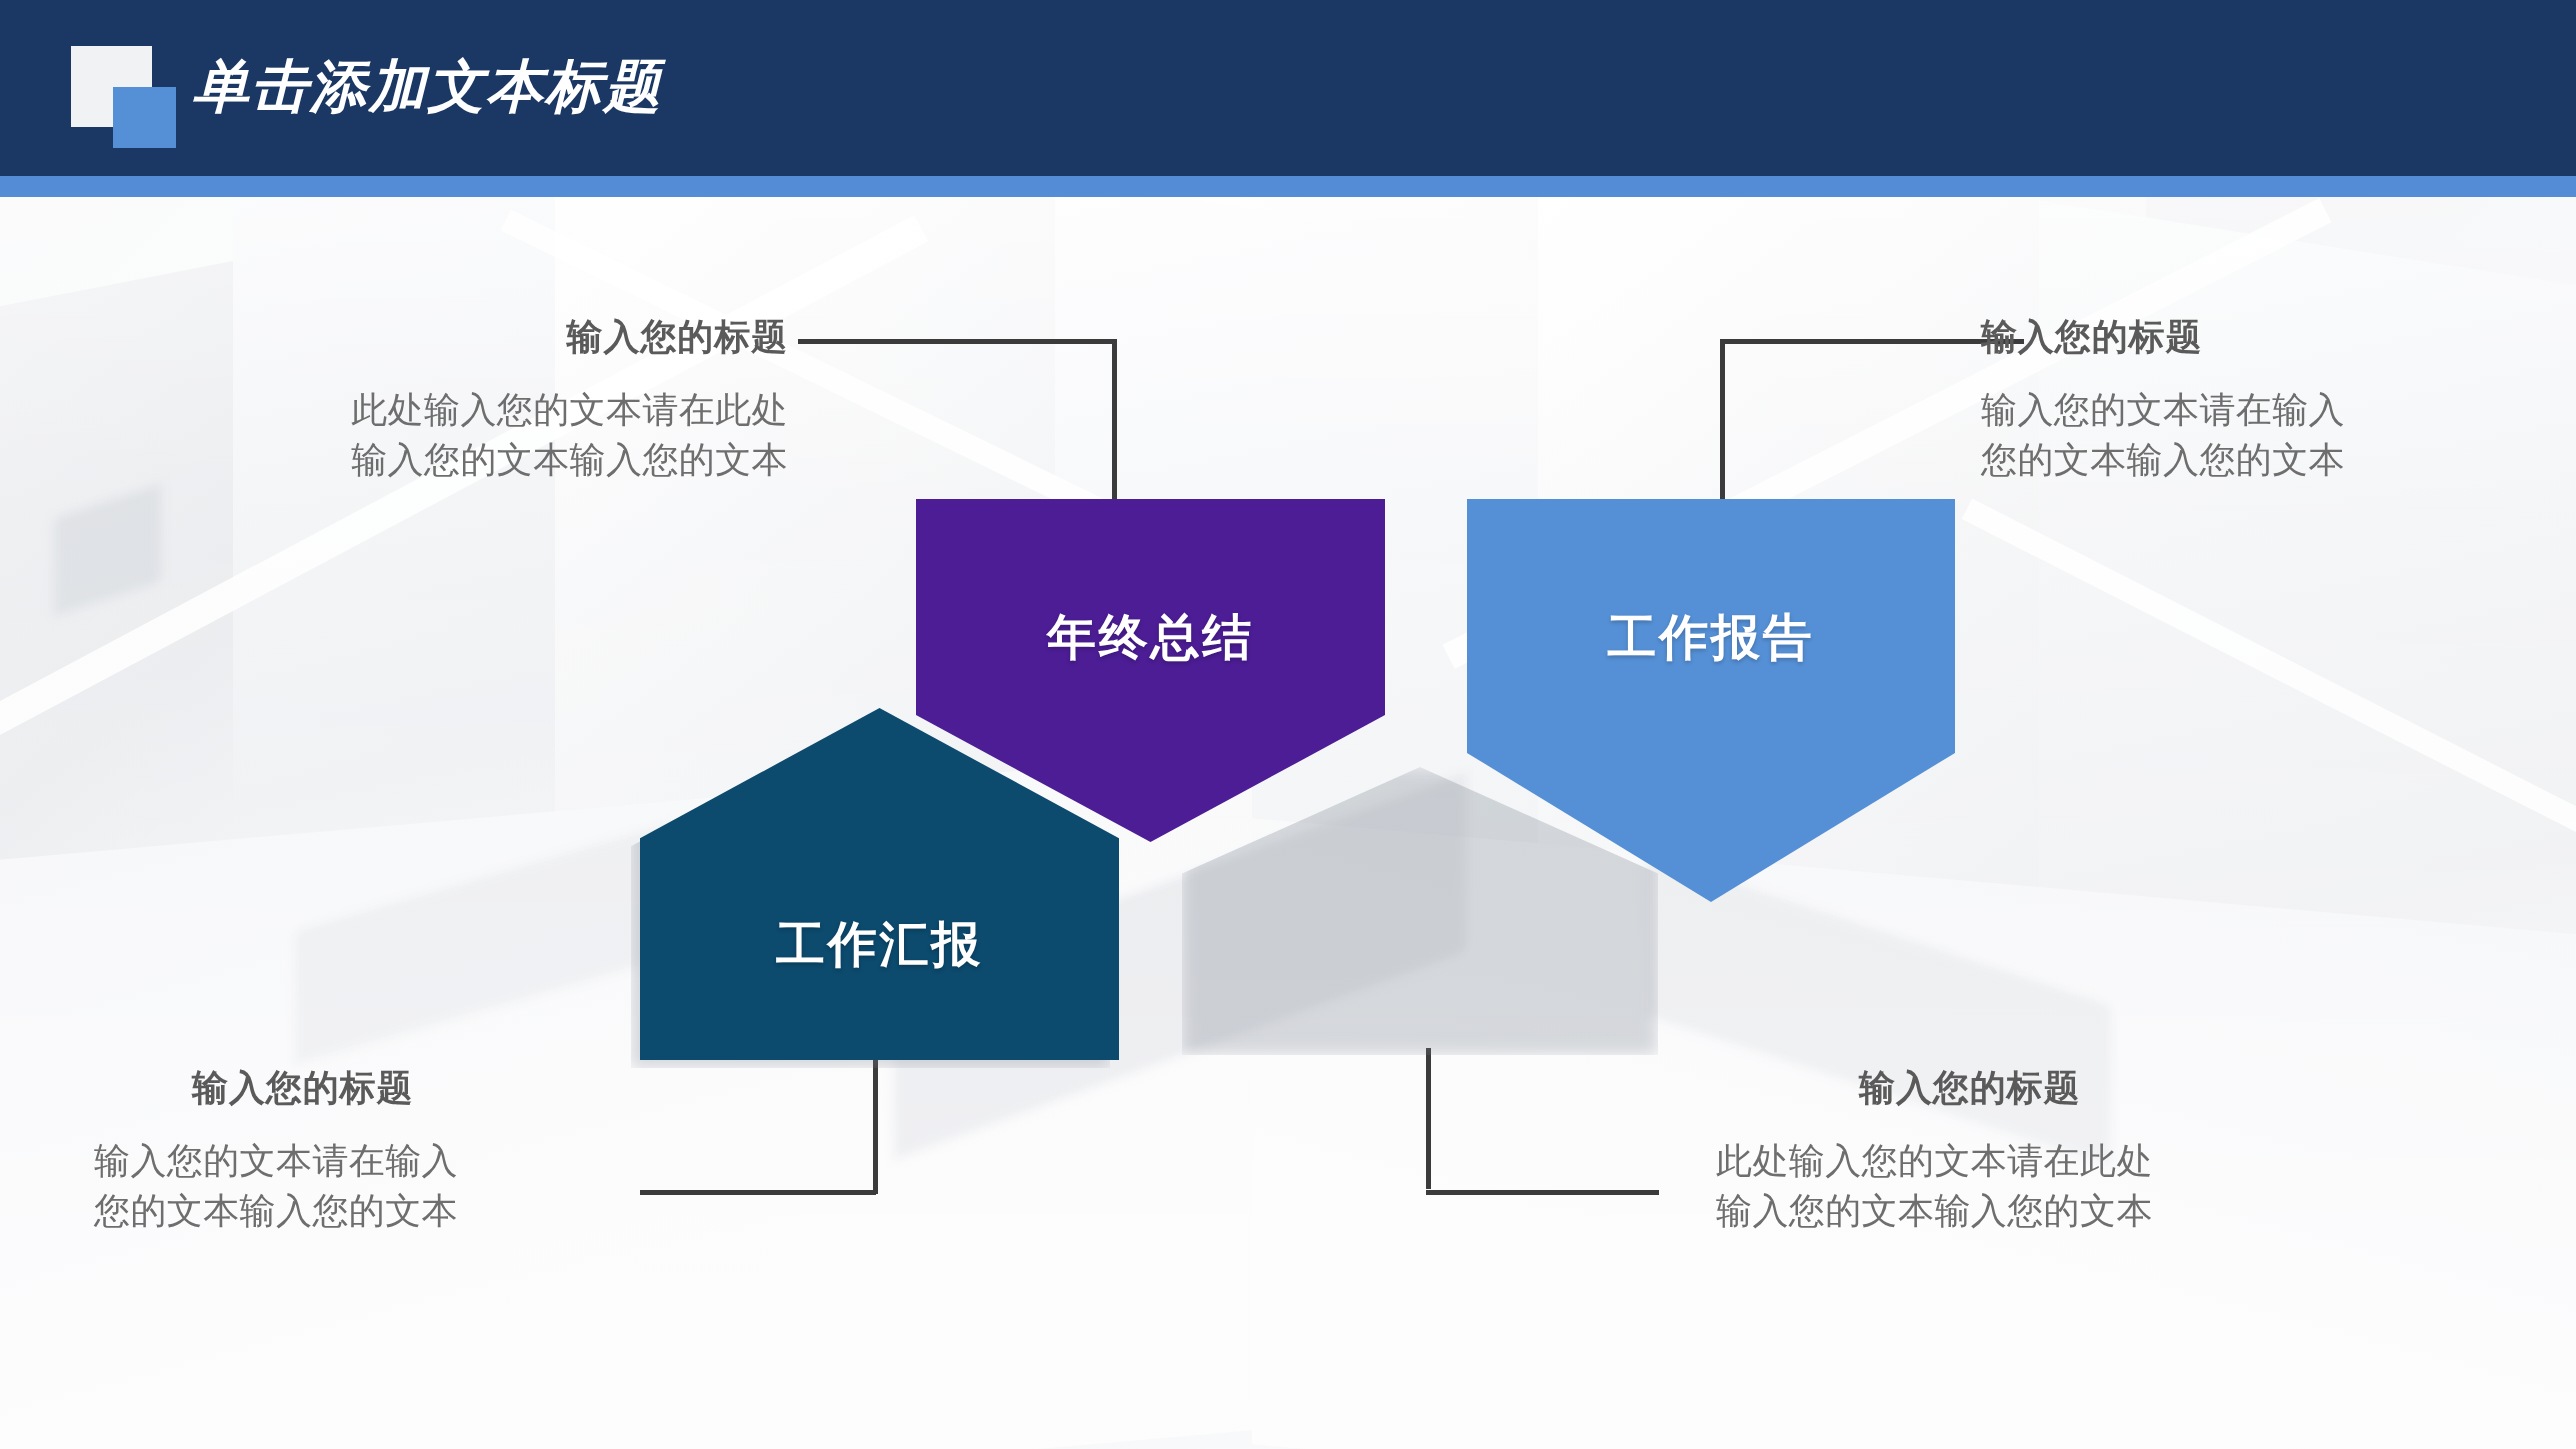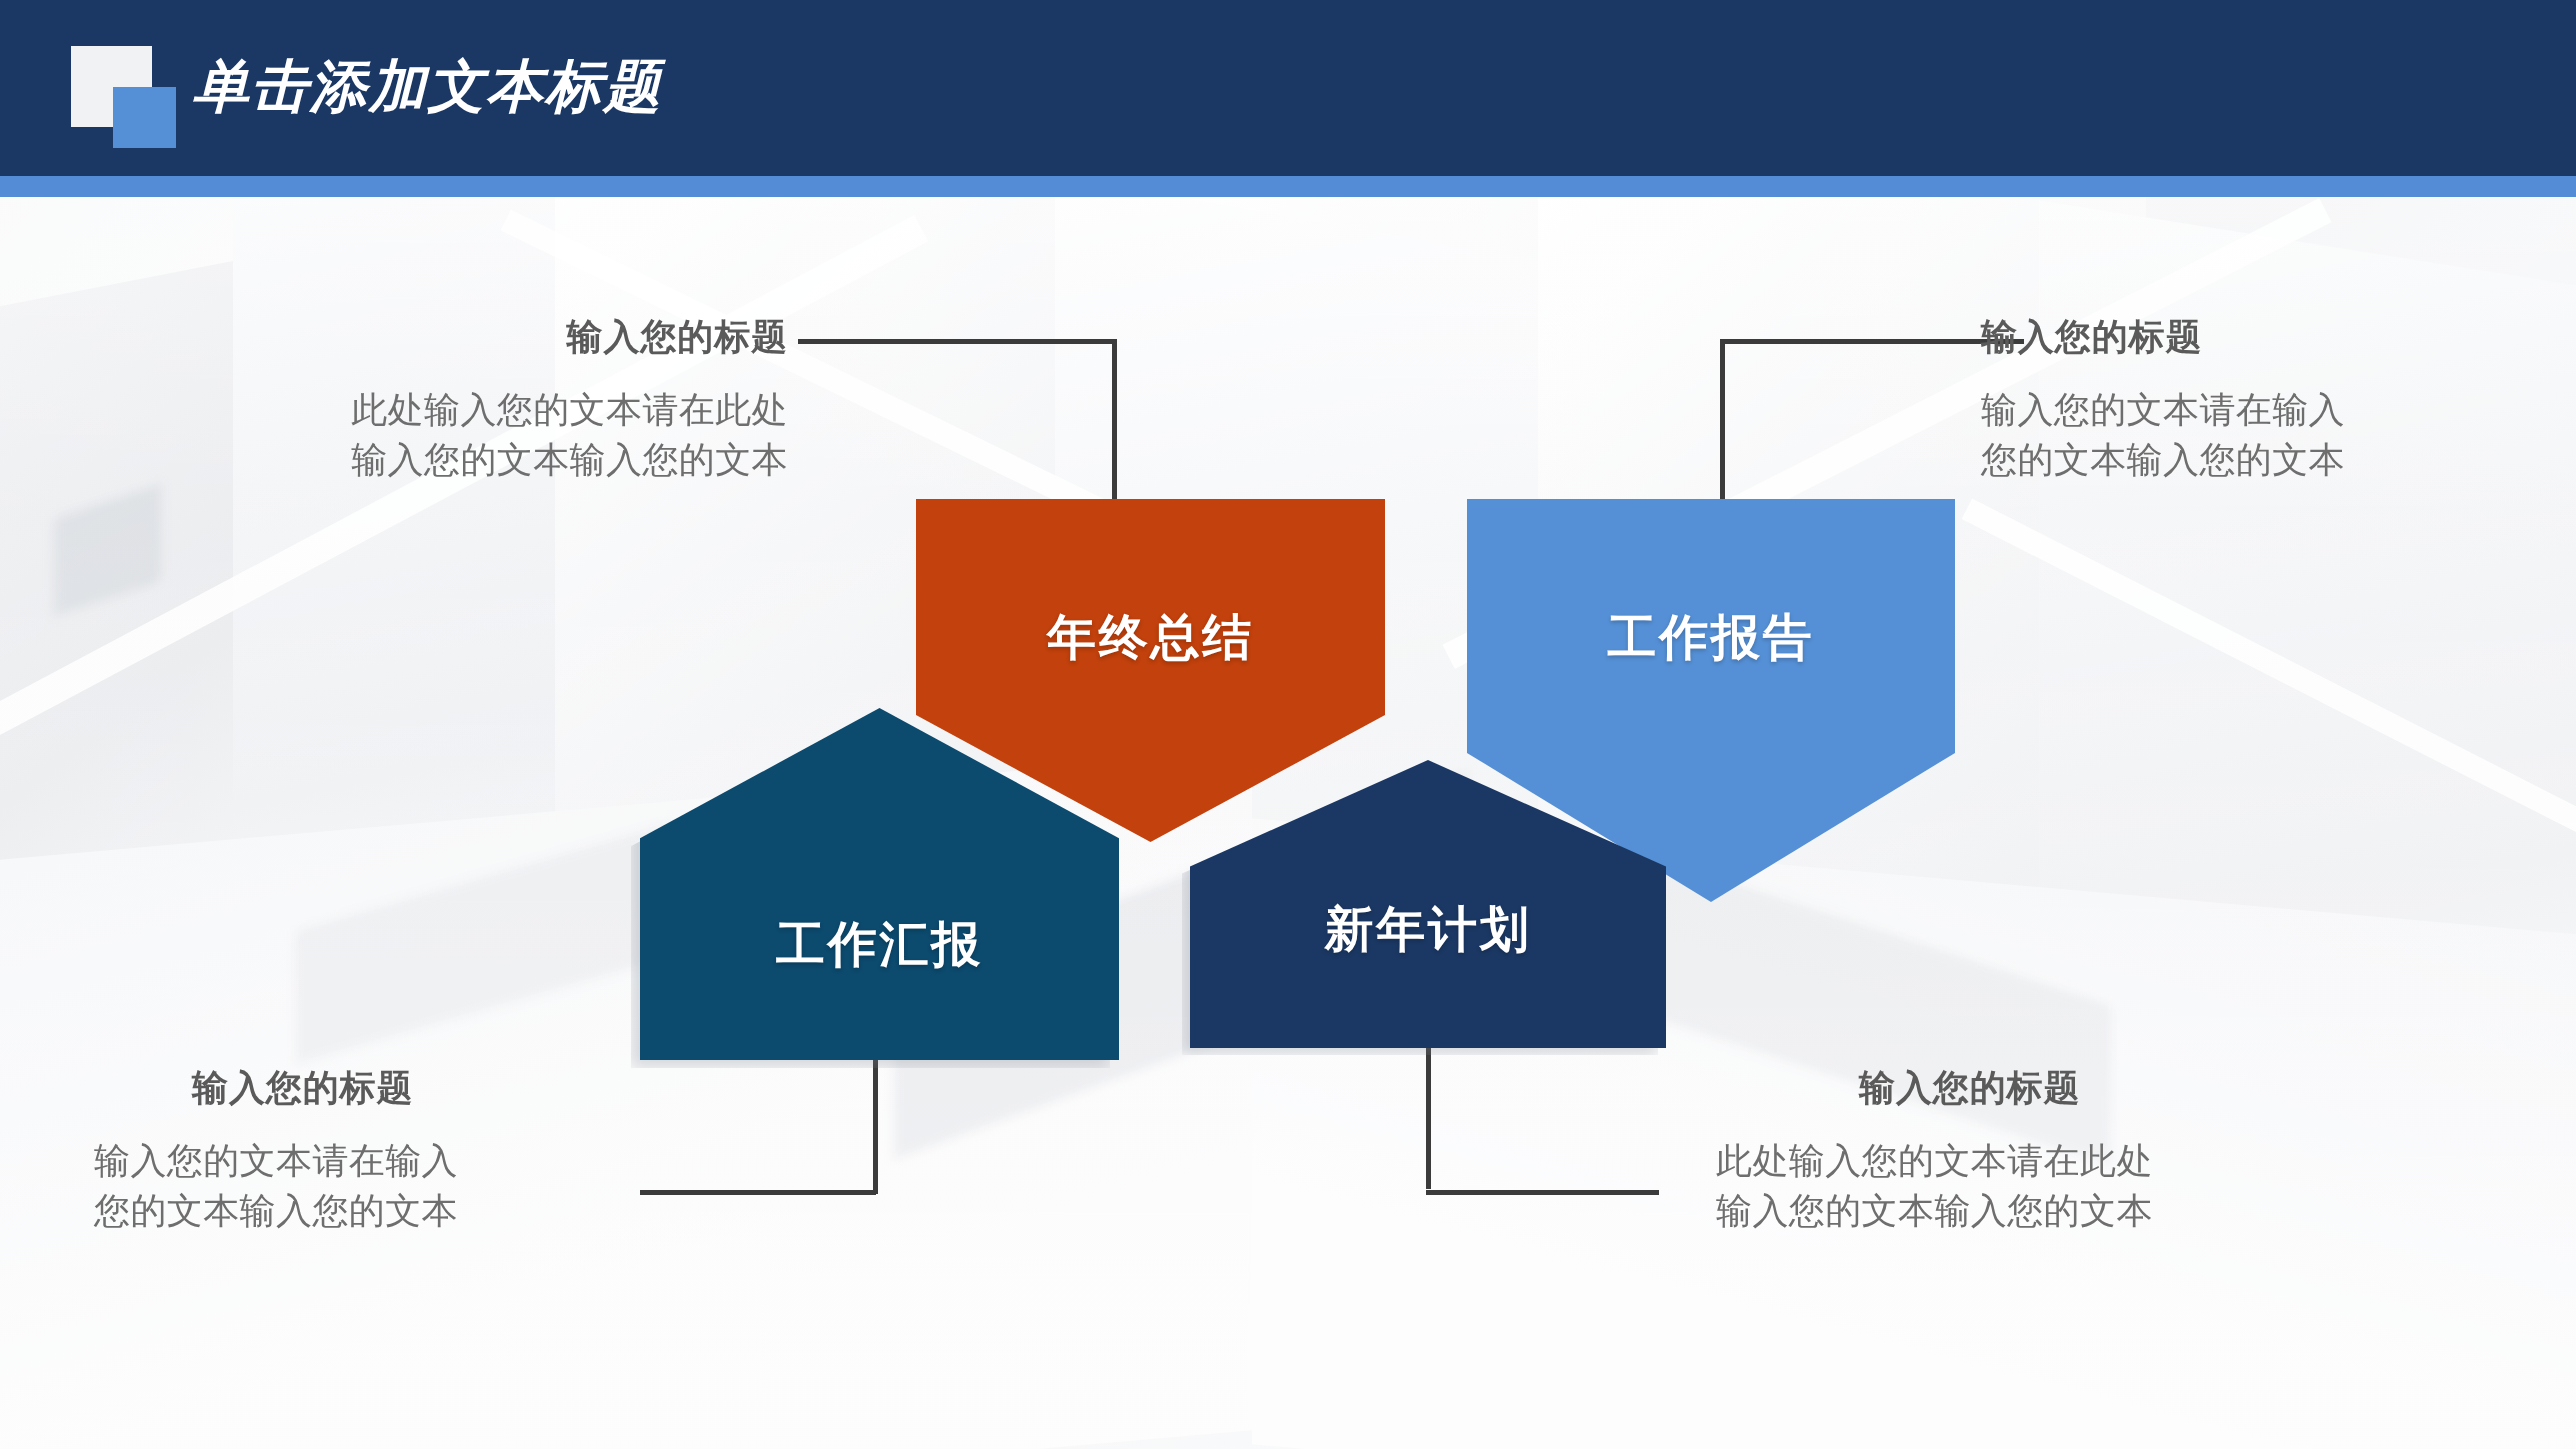--- a/index.html
+++ b/index.html
@@ -104,21 +104,21 @@
     white-space:nowrap;
   }
   
   .pent-down { clip-path:polygon(0% 0%, 100% 0%, 100% 63%, 50% 100%, 0% 63%); }
   
   .pent-up { clip-path:polygon(50% 0%, 100% 37%, 100% 100%, 0% 100%, 0% 37%); }
 
   .pent-shadow { position:absolute; filter:blur(8px); opacity:.30; background:#7f8793; }
 
   
-  #pent-nzzj { left:916px; top:499px; width:469px; height:343px; background:#c2410c; }
+  #pent-nzzj { left:916px; top:499px; width:469px; height:343px; background:#4c1d95; }
   #pent-gzbg { left:1467px; top:499px; width:488px; height:403px; background:#5590d6; }
   #pent-gzhb { left:640px; top:708px; width:479px; height:352px; background:#0c4a6e; }
   #pent-xnjh { left:1190px; top:760px; width:476px; height:288px; background:#1b3864; }
 
   
   .tb { position:absolute; }
   .tb-title {
     font-size:36px; font-weight:bold; color:#5a5a5a;
     letter-spacing:0.9px; white-space:nowrap;
   }
@@ -182,23 +182,20 @@
   </div>
 
   <div id="pent-gzbg" class="pent pent-down">
     <div class="pent-label" style="top:106px;">工作报告</div>
   </div>
 
   <div id="pent-gzhb" class="pent pent-up">
     <div class="pent-label" style="top:204px;">工作汇报</div>
   </div>
 
-  <div id="pent-xnjh" class="pent pent-up">
-    <div class="pent-label" style="top:137px;">新年计划</div>
-  </div>
 
   <div class="tb ta-right" style="left:81px; top:313px; width:707px;">
     <div class="tb-title">输入您的标题</div>
     <div class="tb-body">
       <div>此处输入您的文本请在此处</div>
       <div>输入您的文本输入您的文本</div>
     </div>
   </div>
 
   <div class="tb ta-left" style="left:1981px; top:313px; width:555px;">

